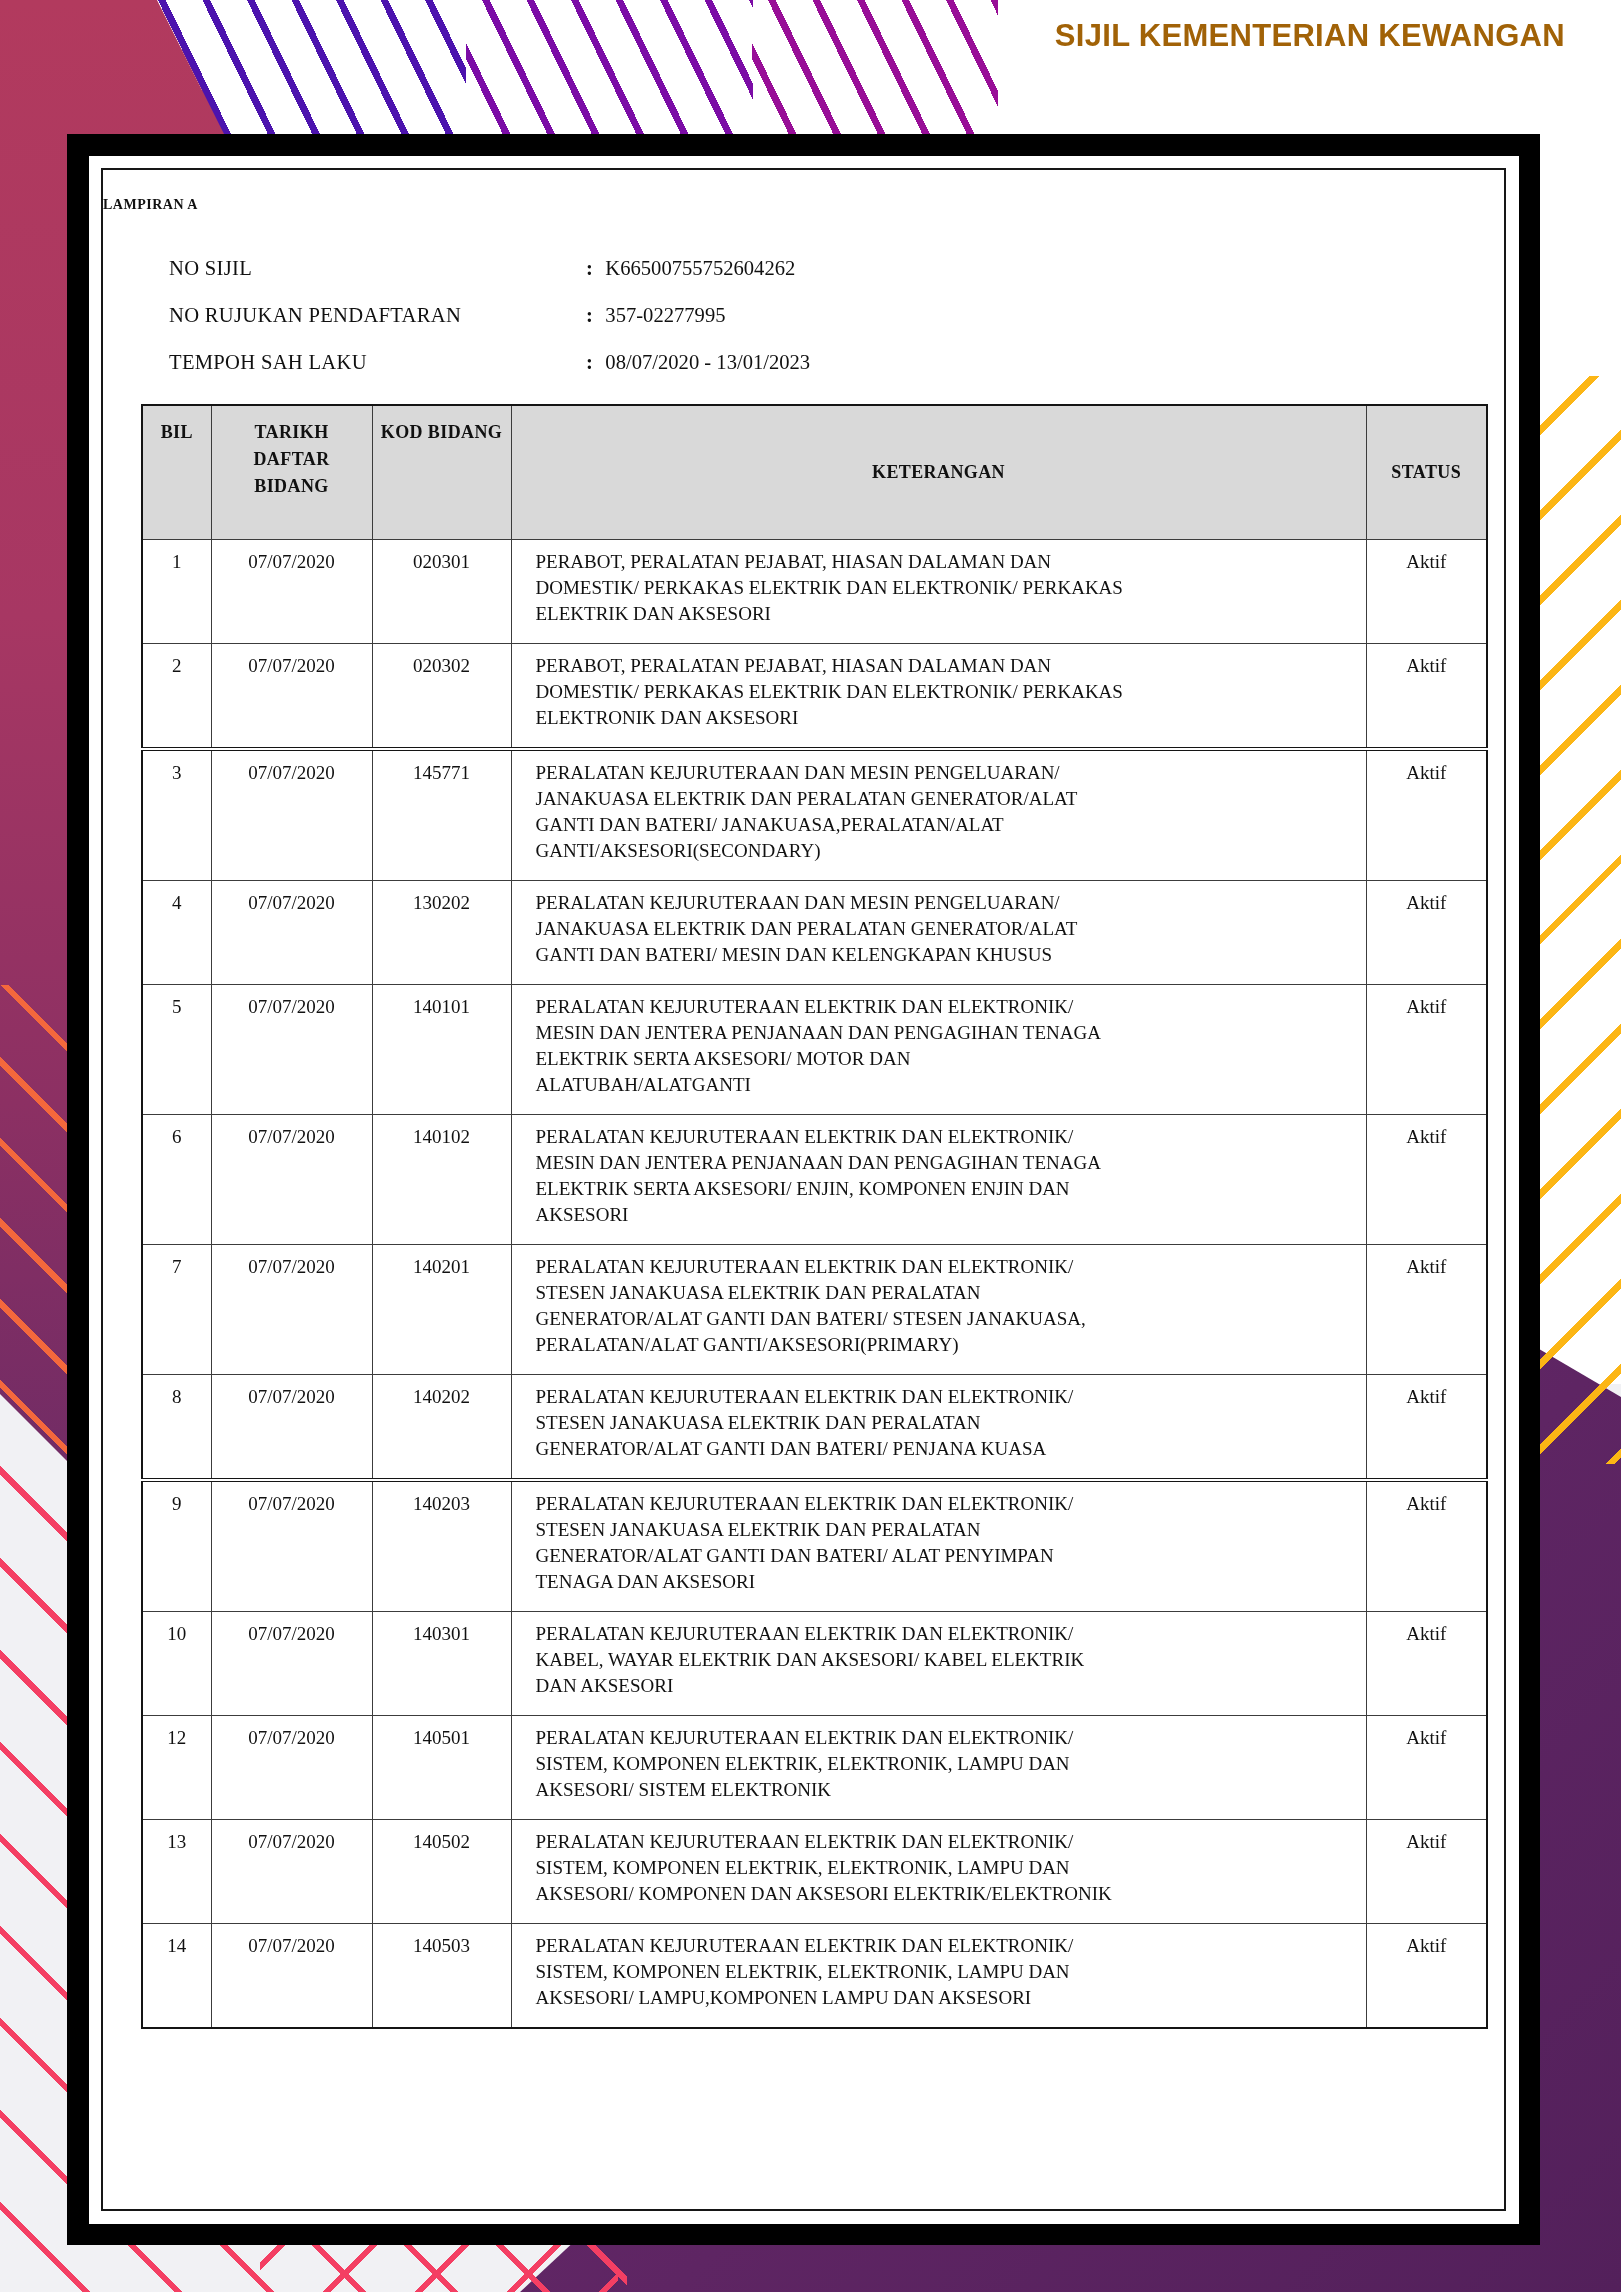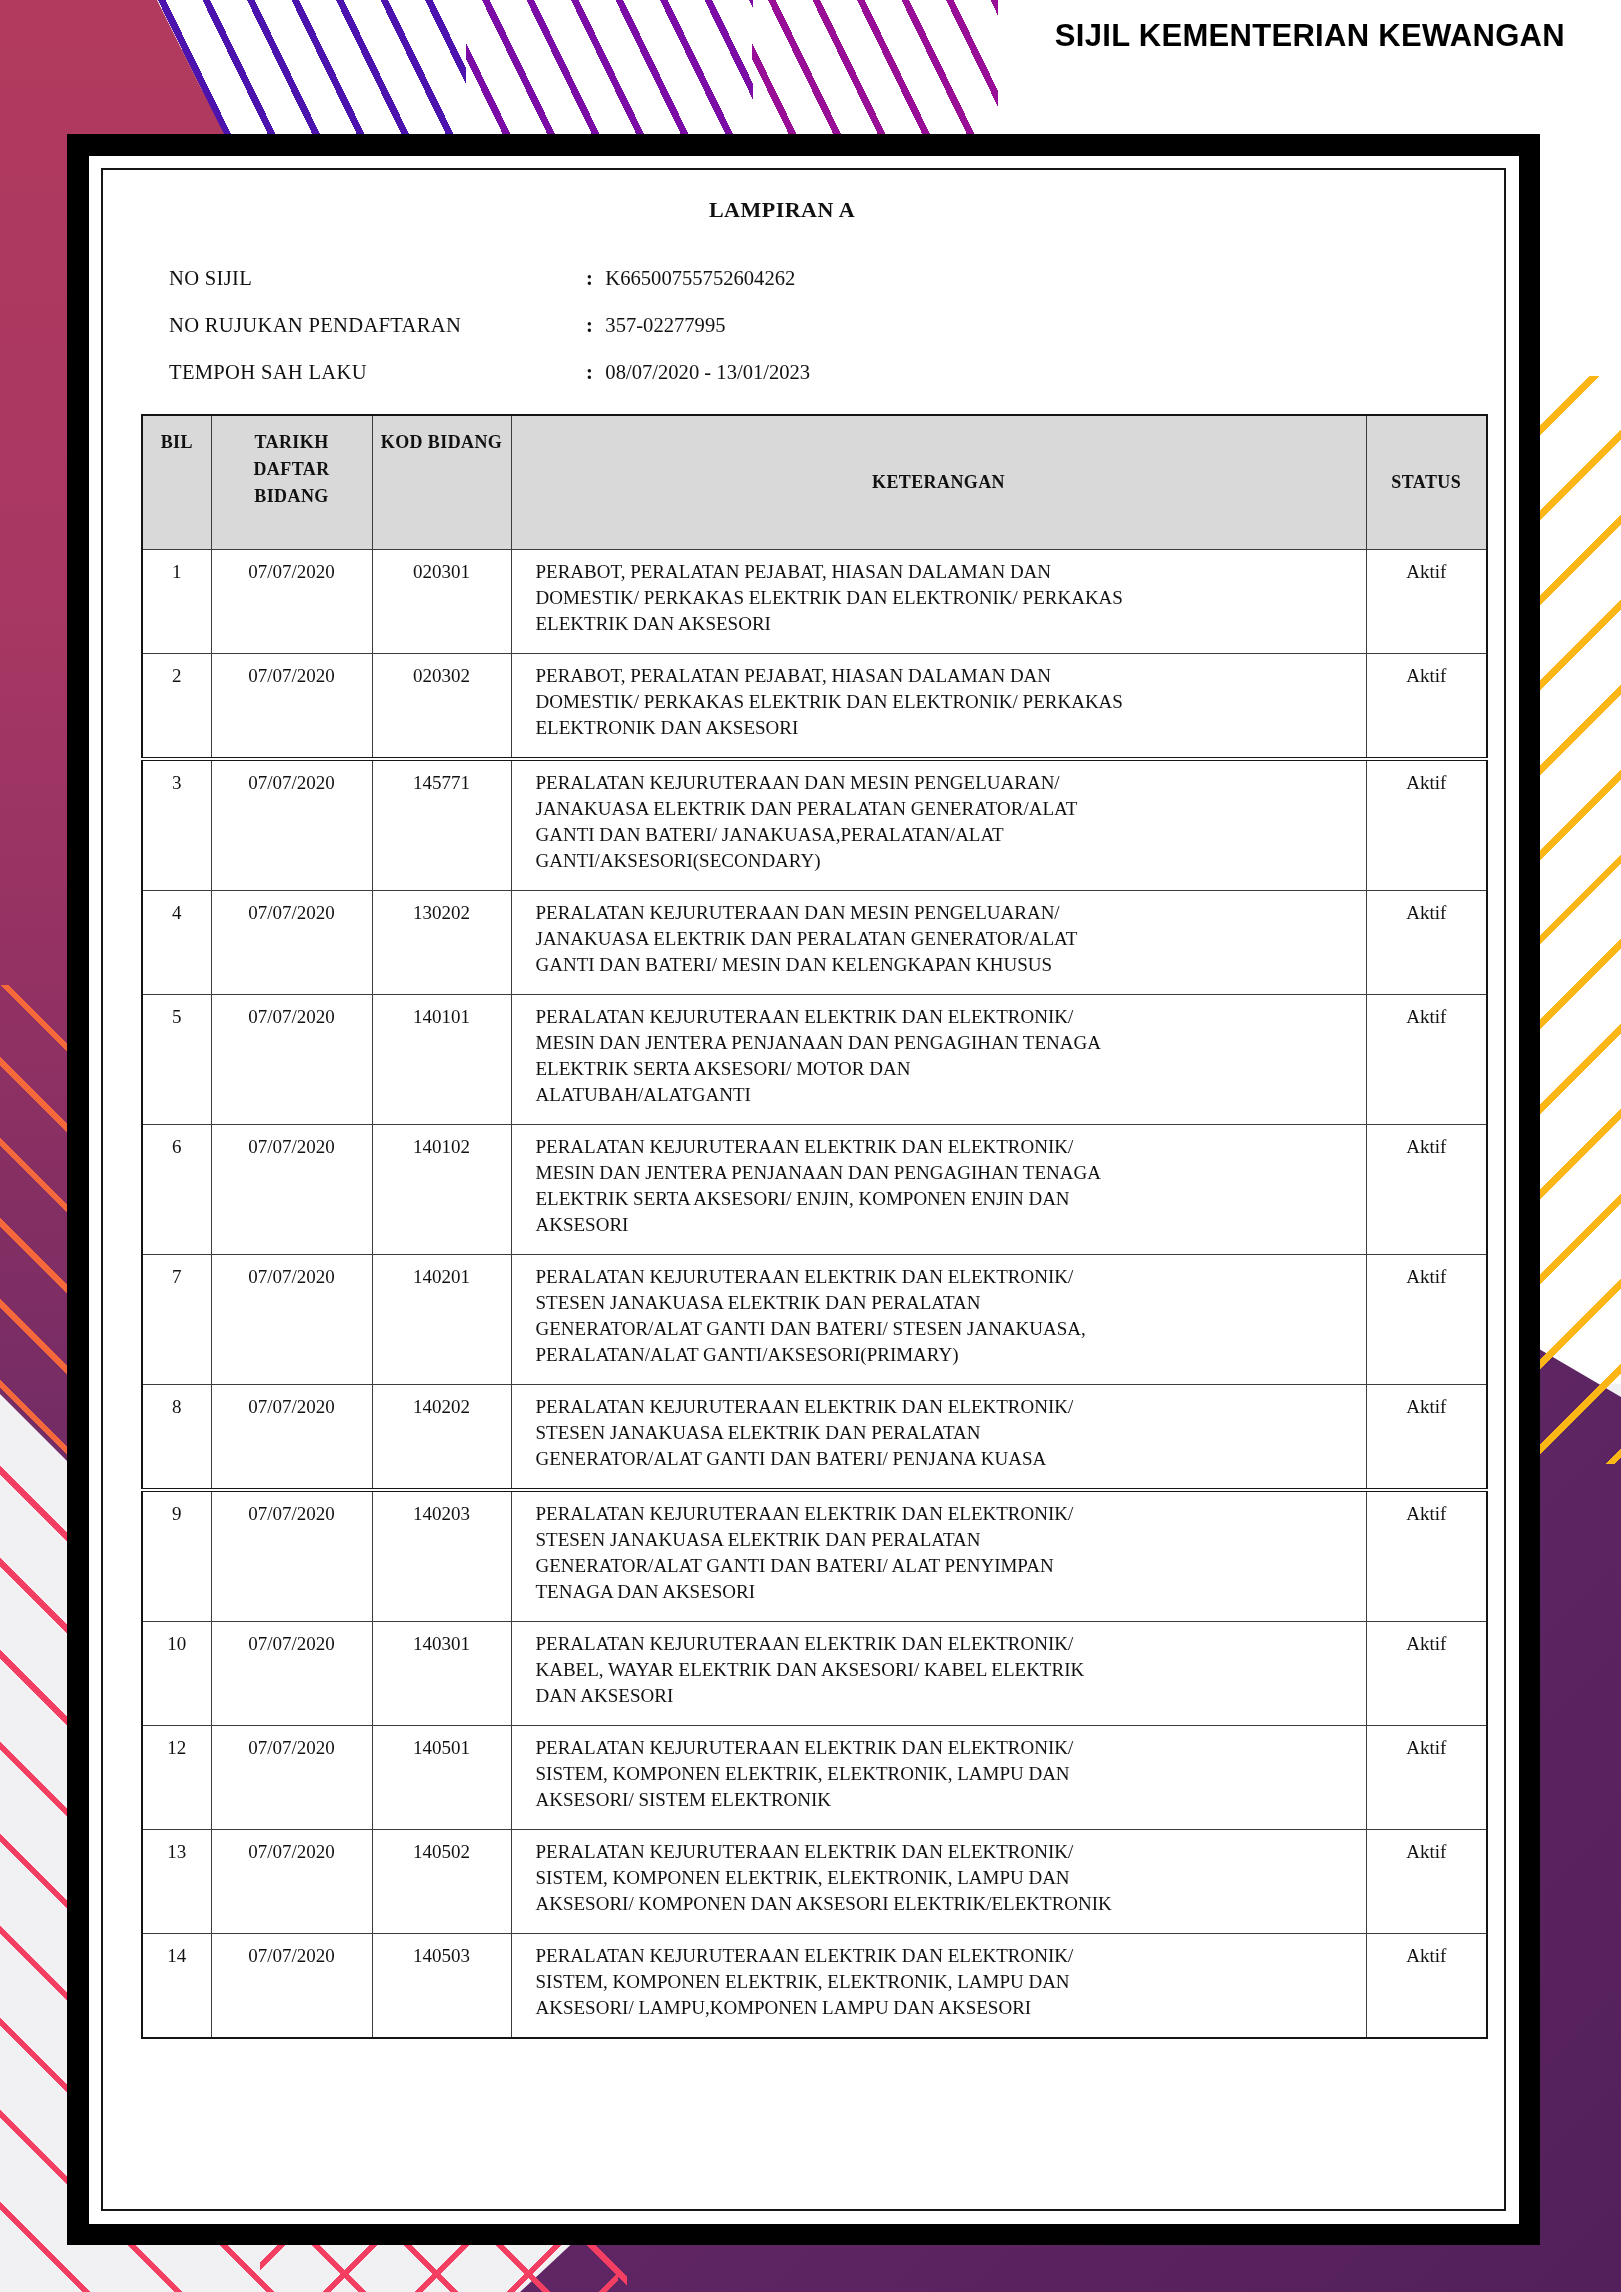--- a/index.html
+++ b/index.html
@@ -25,29 +25,29 @@
       background:repeating-linear-gradient(64deg,transparent 0 33px,var(--stripe-magenta,#980e97) 33px 40px);}
   .bg-crimson-strip{left:0;top:0;width:224px;height:1621px;
       background:linear-gradient(180deg,var(--crimson,#b23a5e) 0%,#a73763 38%,#8c3063 68%,#662a66 100%);
       clip-path:polygon(0 0,157px 0,224px 134px,224px 1618px,0 1394px);}
   .bg-orange-lines{left:0;top:985px;width:224px;height:636px;
       background:repeating-linear-gradient(45deg,transparent 0 51px,var(--line-orange,#f4683c) 51px 57px);
       clip-path:polygon(0 0,224px 0,224px 633px,0 409px);}
 
   .doc-title{position:absolute;top:18px;right:56px;
       font-family:"Liberation Sans","DejaVu Sans",sans-serif;font-weight:700;
-      font-size:31px;letter-spacing:0.3px;color:#000000;white-space:nowrap;}
+      font-size:31px;letter-spacing:0.3px;color:#a16207;white-space:nowrap;}
 
   .cert{position:absolute;left:67px;top:134px;width:1473px;height:2111px;
       background:var(--border-black,#000);padding:21.5px;box-sizing:border-box;}
   .cert-white{width:100%;height:100%;background:#fff;padding:12.5px;box-sizing:border-box;}
   .cert-frame{width:100%;height:100%;border:2.7px solid #161616;box-sizing:border-box;
       position:relative;overflow:hidden;background:#fff;}
 
-  .lampiran{margin:27px 43px 0 0;text-align:center;font-weight:700;font-size:22px;letter-spacing:0.5px;}
+  .lampiran{margin:27px 43px 0 0;text-align:left;font-weight:700;font-size:14px;letter-spacing:0.5px;}
 
   .meta{margin:41px 0 0 66px;}
   .meta-row{display:flex;margin-bottom:18px;font-size:20.6px;line-height:29px;}
   .meta-label{font-weight:400;width:417px;letter-spacing:0.3px;flex:0 0 auto;}
   .meta-colon{font-weight:700;margin-right:12.5px;flex:0 0 auto;}
 
   table.bidang-table{margin:27px 0 0 38px;border-collapse:collapse;table-layout:fixed;
       width:1345px;border:2.7px solid #141414;font-size:19px;}
   .bidang-table th{background:var(--table-header-bg,#d9d9d9);border:1.8px solid #3c3c3c;
       font-weight:700;font-size:18px;letter-spacing:0.4px;padding:12.5px 7.2px;

